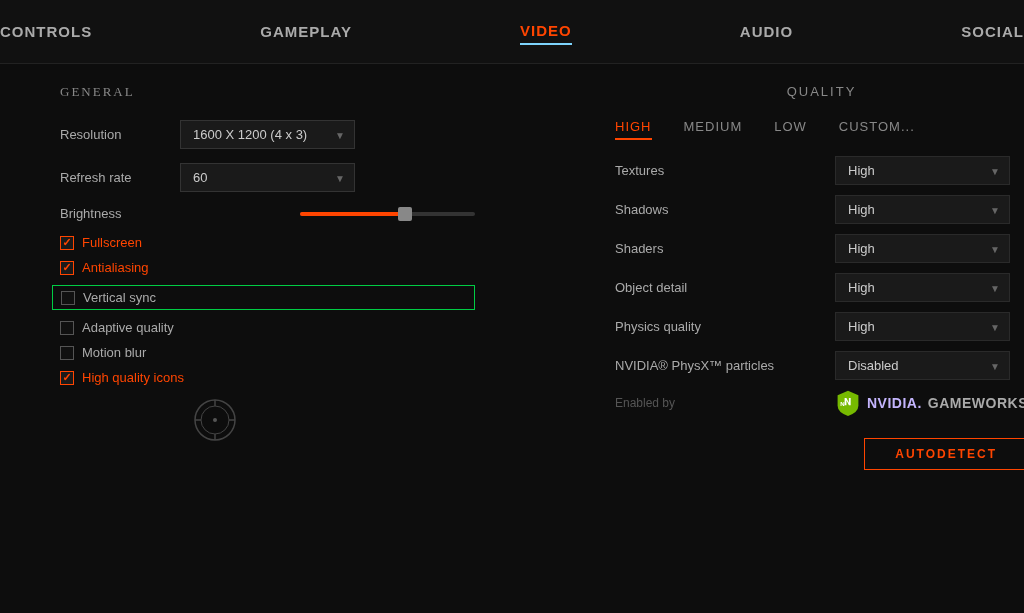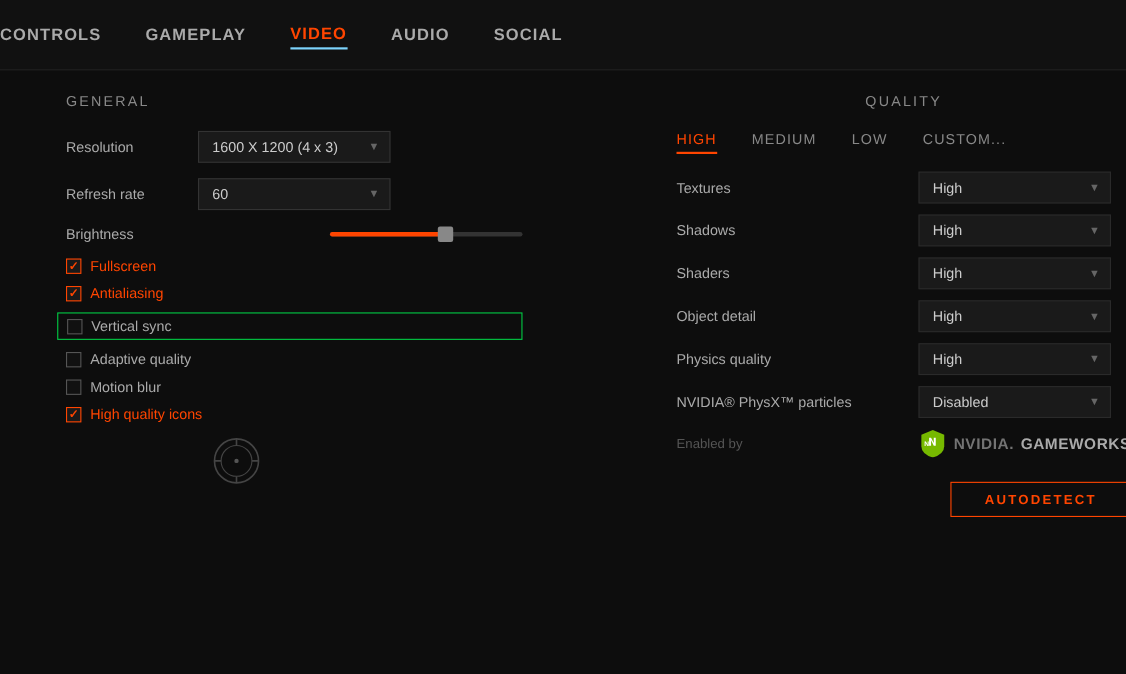--- a/index.html
+++ b/index.html
@@ -11,21 +11,21 @@
       font-size: 13px;
       width: 1024px;
       height: 613px;
       overflow: hidden;
     }
 
     
     .top-nav {
       background: #111;
       display: flex;
-      justify-content: flex-start;
+      justify-content: space-between;
       align-items: center;
       height: 64px;
       gap: 40px;
       border-bottom: 1px solid #222;
     }
 
     .nav-item {
       color: #aaa;
       text-transform: uppercase;
       font-size: 15px;
@@ -52,20 +52,21 @@
     .left-panel {
       flex: 0 0 340px;
     }
 
     .section-title {
       color: #888;
       font-size: 13px;
       letter-spacing: 2px;
       text-transform: uppercase;
       margin-bottom: 20px;
+      font-family: Liberation Serif, serif;
     }
 
     .setting-row {
       display: flex;
       align-items: center;
       margin-bottom: 14px;
     }
 
     .setting-label {
       color: #aaa;
@@ -279,21 +280,21 @@
     }
 
     .nvidia-shield {
       width: 26px;
       height: 26px;
     }
 
     .nvidia-text {
       font-size: 14px;
       font-weight: bold;
-      color: #737373;
+      color: #c4b5fd;
       letter-spacing: 0.5px;
     }
 
     .gameworks-text {
       font-size: 14px;
       font-weight: bold;
       color: #aaa;
       letter-spacing: 0.5px;
     }
 

